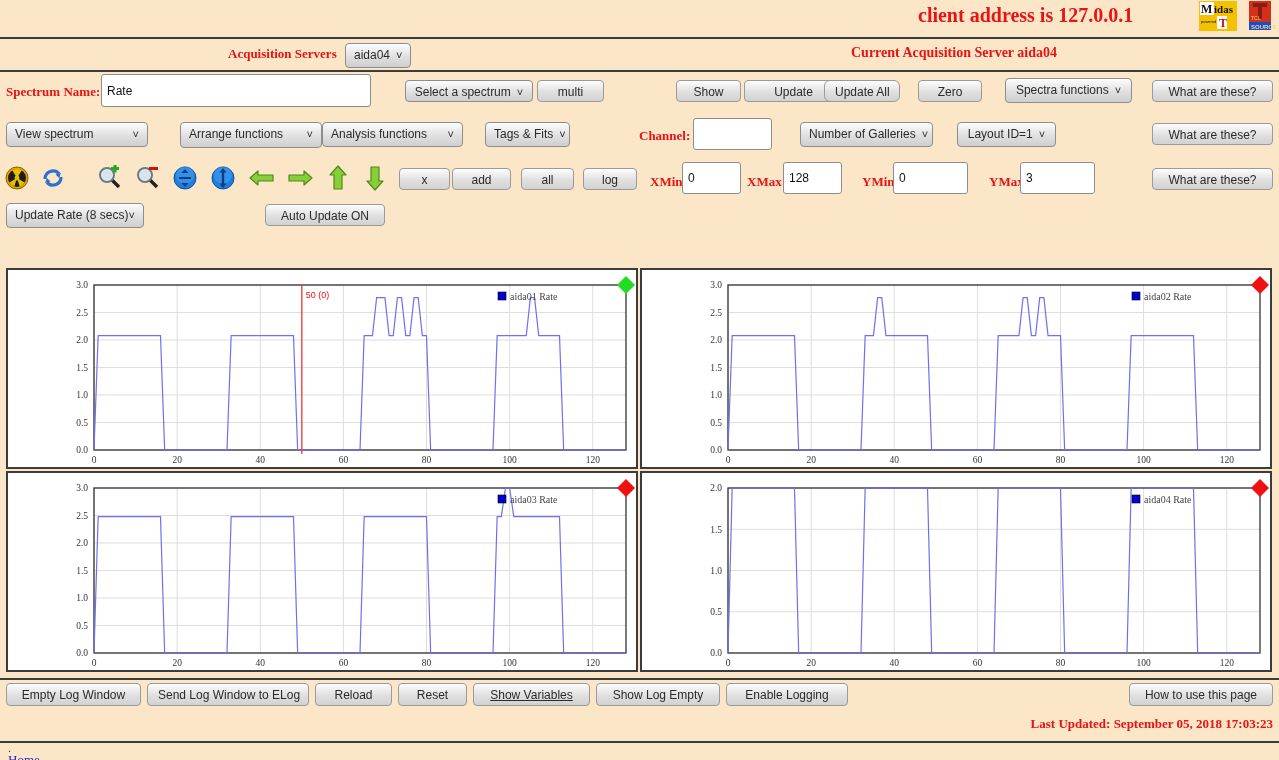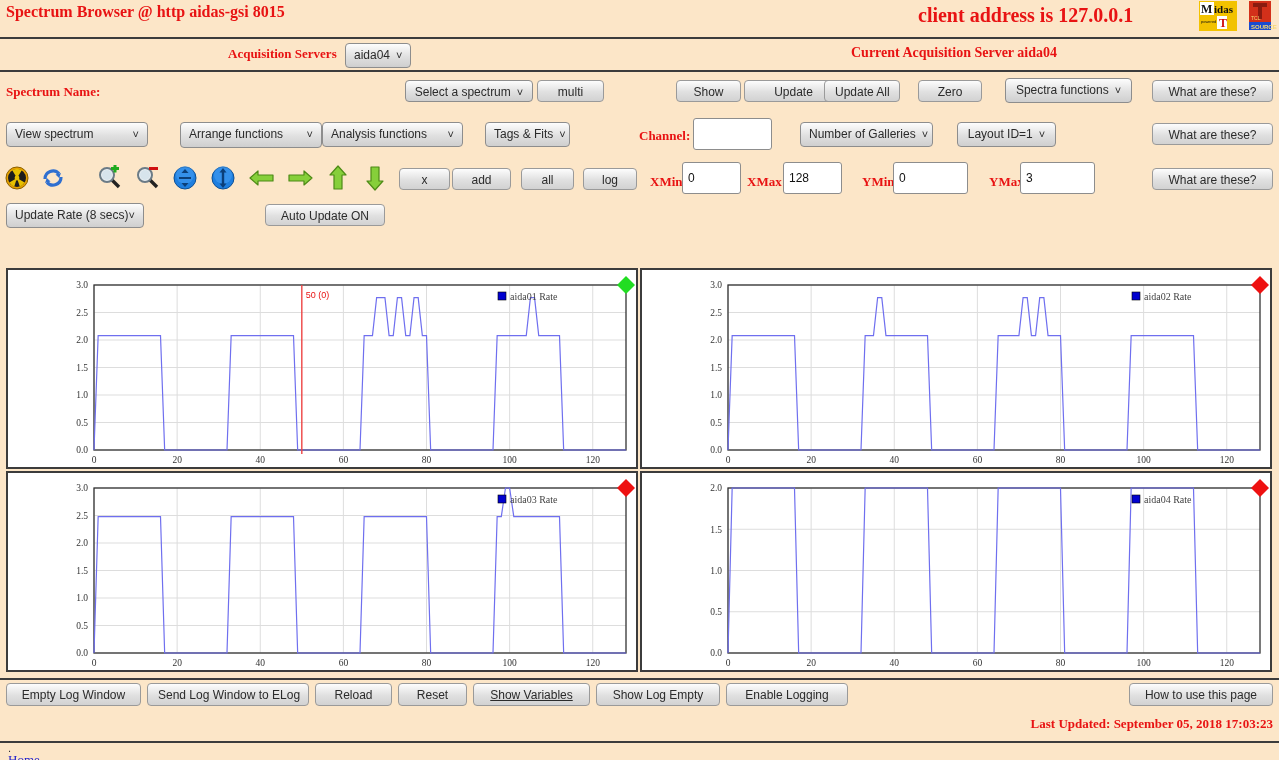--- a/index.html
+++ b/index.html
@@ -70,21 +70,21 @@
   }
 
   
   #row-name{position:relative;height:45px;padding-left:40px;}
   #spec-name-label{position:absolute;left:6px;top:12px;font-size:13px;}
   #spec-name-input{position:absolute;left:101px;top:2px;width:270px;height:33px;font-size:12px;}
   #select-spectrum{position:absolute;left:405px;top:8px;width:128px;height:22px;text-align:center;}
   #multi-btn{position:absolute;left:537px;top:8px;width:67px;height:22px;}
   #show-btn{position:absolute;left:676px;top:8px;width:65px;height:22px;}
   #update-btn{position:absolute;left:744px;top:8px;width:99px;height:22px;}
-  #updateall-btn{position:absolute;left:824px;top:8px;width:76px;height:22px;}
+  #updateall-btn{position:absolute;left:824px;top:8px;width:76px;height:22px;border-radius:6px;}
   #zero-btn{position:absolute;left:918px;top:8px;width:64px;height:22px;}
   #spectra-func{position:absolute;left:1005px;top:6px;width:127px;height:25px;text-align:center;}
   #what1{position:absolute;left:1152px;top:8px;width:121px;height:22px;}
 
   
   #row-func{position:relative;height:45px;}
   #view-func{position:absolute;left:6px;top:5px;width:142px;height:25px;}
   #arr-func{position:absolute;left:180px;top:5px;width:142px;height:26px;}
   #ana-func{position:absolute;left:322px;top:5px;width:141px;height:25px;}
   #tags-fits{position:absolute;left:485px;top:5px;width:85px;height:25px;text-align:center;}
@@ -145,21 +145,20 @@
   #fb7{left:1129px;width:144px;}
   #last-updated{position:absolute;right:6px;top:38px;font-size:13px;}
   #footer-hr{position:absolute;left:0;top:63px;width:1279px;}
   #dot{position:absolute;left:8px;top:64px;font-size:11px;color:#333;}
   #home-link{position:absolute;left:8px;top:74px;font-size:13px;color:#2222cc;text-decoration:underline;font-family:"Liberation Serif",serif;}
 </style>
 </head>
 <body>
 
 <div id="header">
-  <div id="app-title" class="serif-bold red">Spectrum Browser @ http aidas-gsi 8015</div>
   <div id="client-addr" class="serif-bold red">client address is 127.0.0.1</div>
 
   <div class="logo" id="logo-midas">
     <svg width="38" height="30" viewBox="0 0 38 30">
       <rect x="0" y="0" width="38" height="30" fill="#f2c200"></rect>
       <rect x="1" y="1" width="14" height="13" fill="#ffffff"></rect>
       <text x="2" y="12" font-family="Liberation Serif, serif" font-size="12" font-weight="bold" fill="#111">M</text>
       <text x="15" y="12" font-family="Liberation Serif, serif" font-size="11" font-weight="bold" fill="#111">idas</text>
       <text x="2" y="22" font-family="Liberation Sans, sans-serif" font-size="4" fill="#111">powered by</text>
       <rect x="18" y="15" width="10" height="13" fill="#fff"></rect>
@@ -183,20 +182,21 @@
   <div id="acq-label" class="serif-bold red">Acquisition Servers</div>
   <div id="acq-select" class="sel">
     <span>aida04</span><span class="cv">˅</span>
   </div>
   <div id="cur-server" class="serif-bold red">Current Acquisition Server aida04</div>
 </div>
 <hr class="hr">
 
 <div id="row-name">
   <div id="spec-name-label" class="serif-bold red">Spectrum Name:</div>
+  <input id="spec-name-input" class="txt" value="Rate" style="">
   <div id="select-spectrum" class="sel">
     <span>Select a spectrum</span><span class="cv">˅</span>
   </div>
   <div id="multi-btn" class="btn">multi</div>
   <div id="show-btn" class="btn">Show</div>
   <div id="update-btn" class="btn">Update</div>
   <div id="updateall-btn" class="btn">Update All</div>
   <div id="zero-btn" class="btn">Zero</div>
   <div id="spectra-func" class="sel">
     <span>Spectra functions</span><span class="cv">˅</span>

